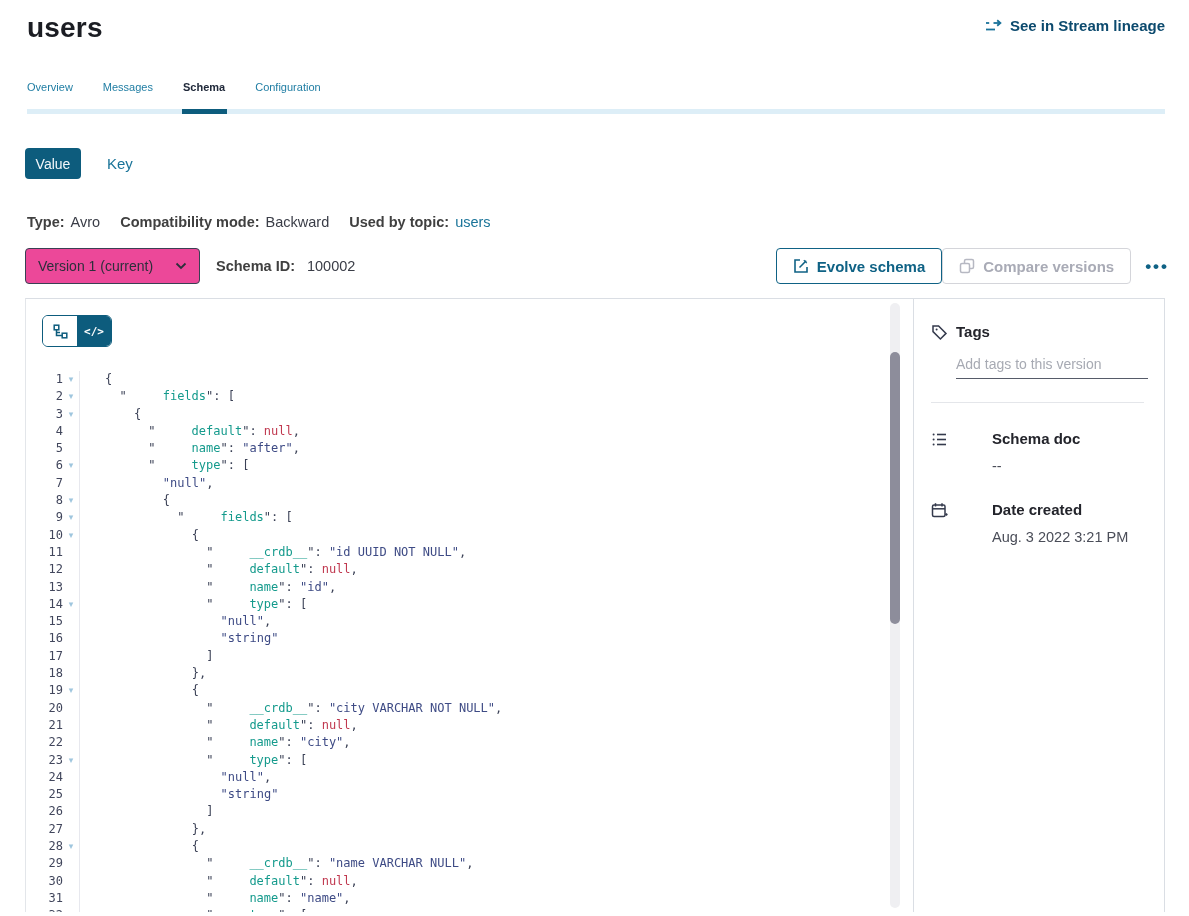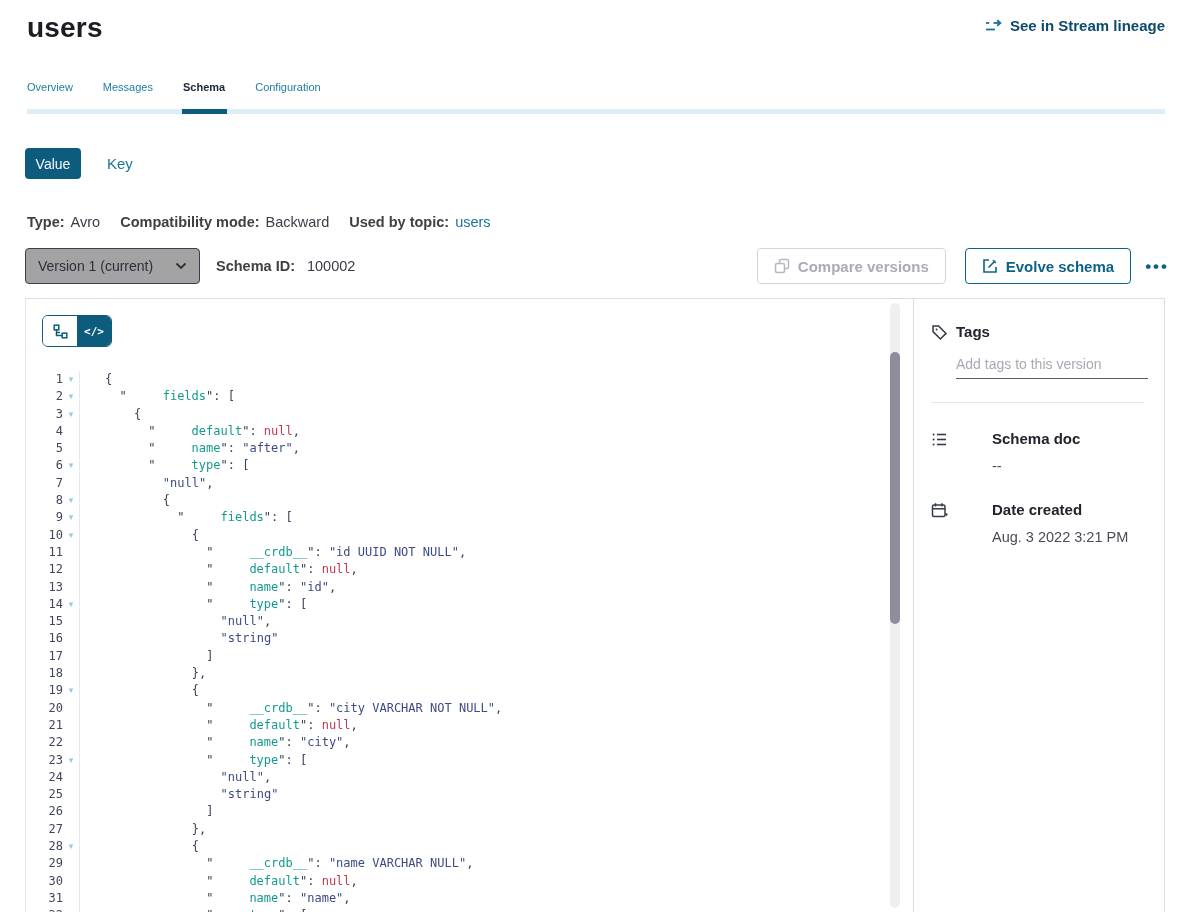--- a/index.html
+++ b/index.html
@@ -31,21 +31,21 @@
   .meta-row { display:flex; gap:20px; margin:35px 0 0 27px; font-size:14.5px; }
   .meta-item { display:flex; gap:6px; }
   .meta-label { font-weight:700; color:#404040; }
   .meta-value { color:#3a3d47; }
   .meta-link  { color:#1a7499; cursor:pointer; }
 
   
   .controls { display:flex; align-items:center; margin:18px 20px 0 25px; }
   .version-select { display:flex; align-items:center; justify-content:space-between;
     width:175px; height:36px; padding:0 12px; border:1px solid #3a4054; border-radius:4px;
-    background:#a3a3a3; font-size:14px; color:#2c2f3b; cursor:pointer; }
+    background:#ec4899; font-size:14px; color:#2c2f3b; cursor:pointer; }
   .schema-id { display:flex; gap:12px; margin-left:16px; font-size:14.5px; }
   .spacer { flex:1; }
   .btn { display:flex; align-items:center; gap:8px; height:36px; padding:0 16px;
     border-radius:4px; background:#fff; font-size:15px; font-weight:600;
     font-family:inherit; cursor:pointer; }
   .btn-disabled { border:1px solid #d4d5da; color:#a9abb6; cursor:default; }
   .btn-outline  { border:1px solid #0f6285; color:#0f6285; margin-left:19px; }
   .more-btn { margin-left:14px; color:#0f6285; font-size:17px; font-weight:700;
     letter-spacing:2px; cursor:pointer; line-height:1; }
 
@@ -143,38 +143,38 @@
       <svg width="12" height="8" viewBox="0 0 12 8" fill="none" stroke="#2c2f3b" stroke-width="1.8">
         <polyline points="1.5,1.5 6,6 10.5,1.5"></polyline>
       </svg>
     </span>
   </div>
   <div class="schema-id">
     <span class="meta-label">Schema ID:</span>
     <span class="meta-value">100002</span>
   </div>
   <div class="spacer"></div>
-  <button class="btn btn-disabled">
-    <span style="display:flex;">
-      <svg width="16" height="16" viewBox="0 0 16 16" fill="none" stroke="#b6b8c2" stroke-width="1.5">
-        <rect x="5.5" y="1.5" width="9" height="9" rx="1.5"></rect>
-        <rect x="1.5" y="5.5" width="9" height="9" rx="1.5" fill="#ffffff"></rect>
-      </svg>
-    </span>
-    <span>Compare versions</span>
-  </button>
   <button class="btn btn-outline">
     <span style="display:flex;">
       <svg width="16" height="16" viewBox="0 0 16 16" fill="none" stroke="#0f6285" stroke-width="1.6">
         <polyline points="14,9 14,14 2,14 2,2 7,2"></polyline>
         <path d="M6.5 9.5 L13.2 2.8"></path>
         <path d="M10.8 2.2 L13.8 5.2" stroke-width="1.2"></path>
       </svg>
     </span>
     <span>Evolve schema</span>
+  </button>
+  <button class="btn btn-disabled">
+    <span style="display:flex;">
+      <svg width="16" height="16" viewBox="0 0 16 16" fill="none" stroke="#b6b8c2" stroke-width="1.5">
+        <rect x="5.5" y="1.5" width="9" height="9" rx="1.5"></rect>
+        <rect x="1.5" y="5.5" width="9" height="9" rx="1.5" fill="#ffffff"></rect>
+      </svg>
+    </span>
+    <span>Compare versions</span>
   </button>
   <span class="more-btn">•••</span>
 </div>
 
 <div class="main">
 
   <div class="editor-pane">
     <div class="view-toggle">
       <button class="vt-btn">
         <span style="display:flex;">

